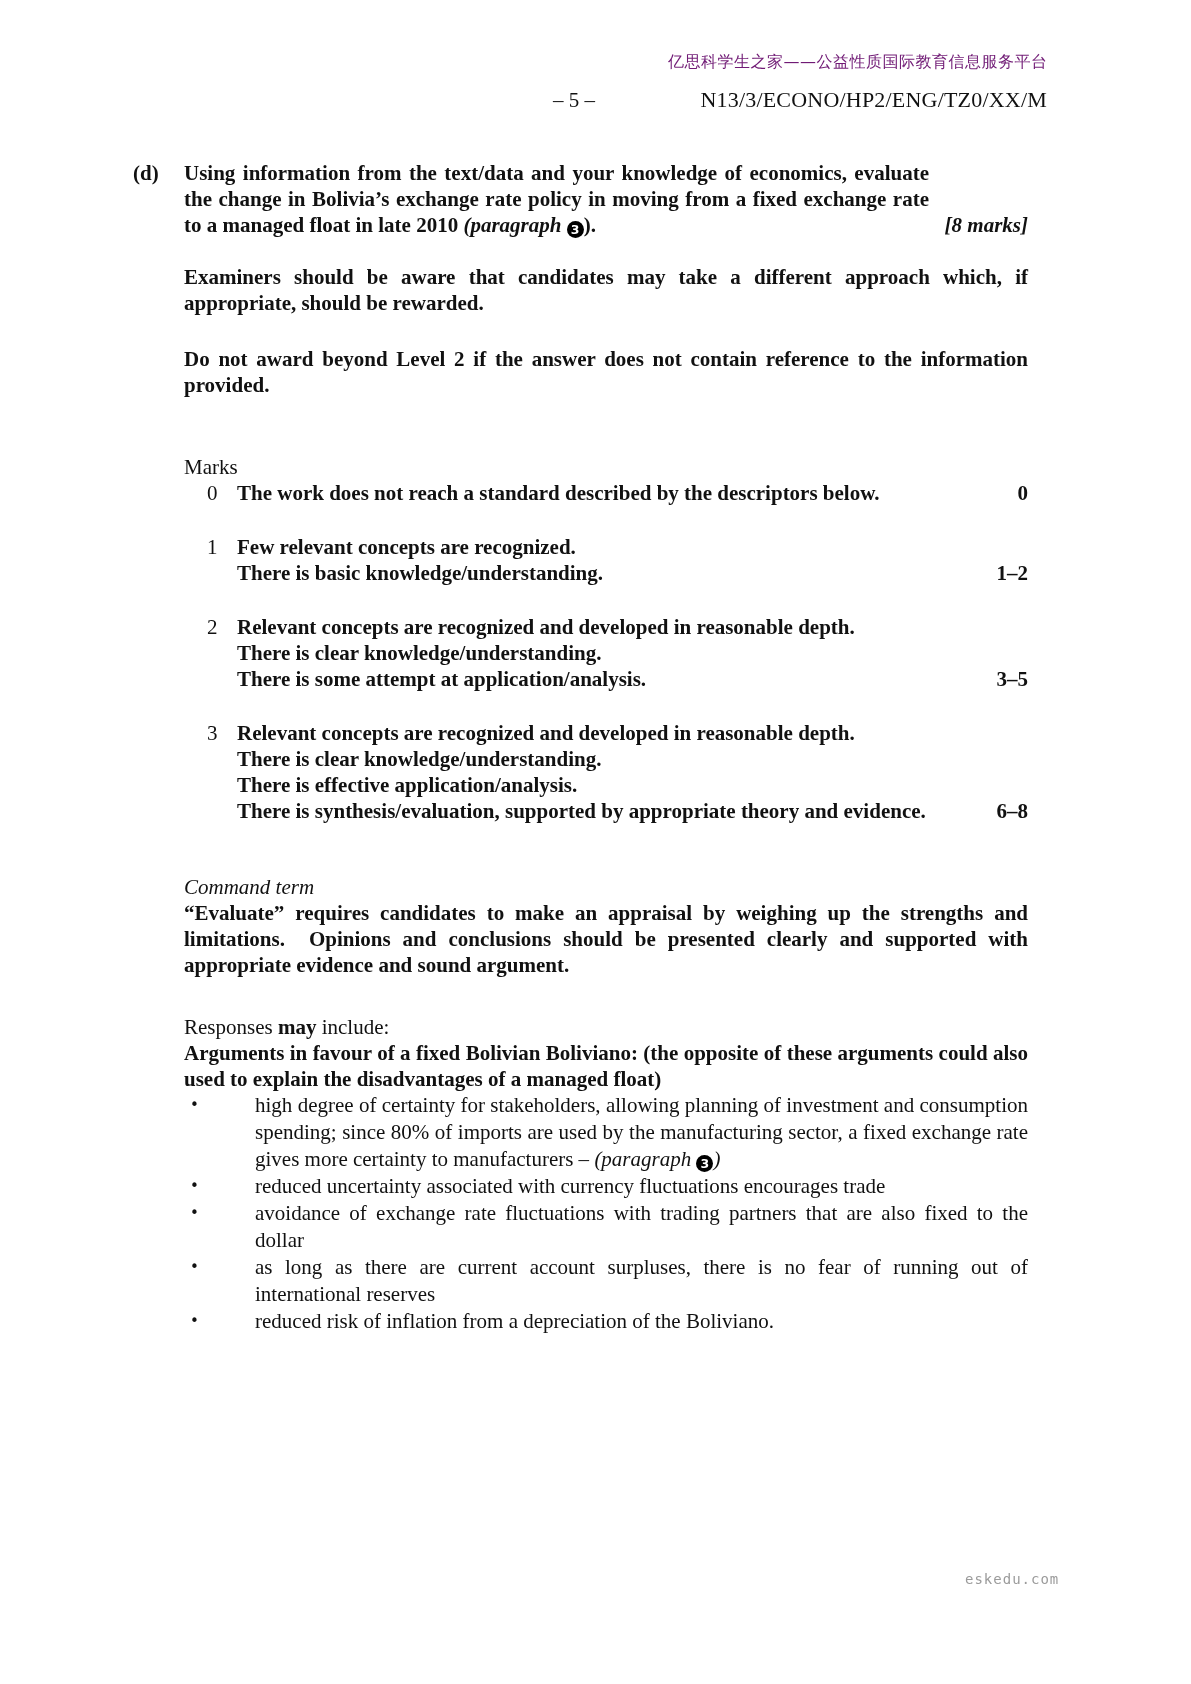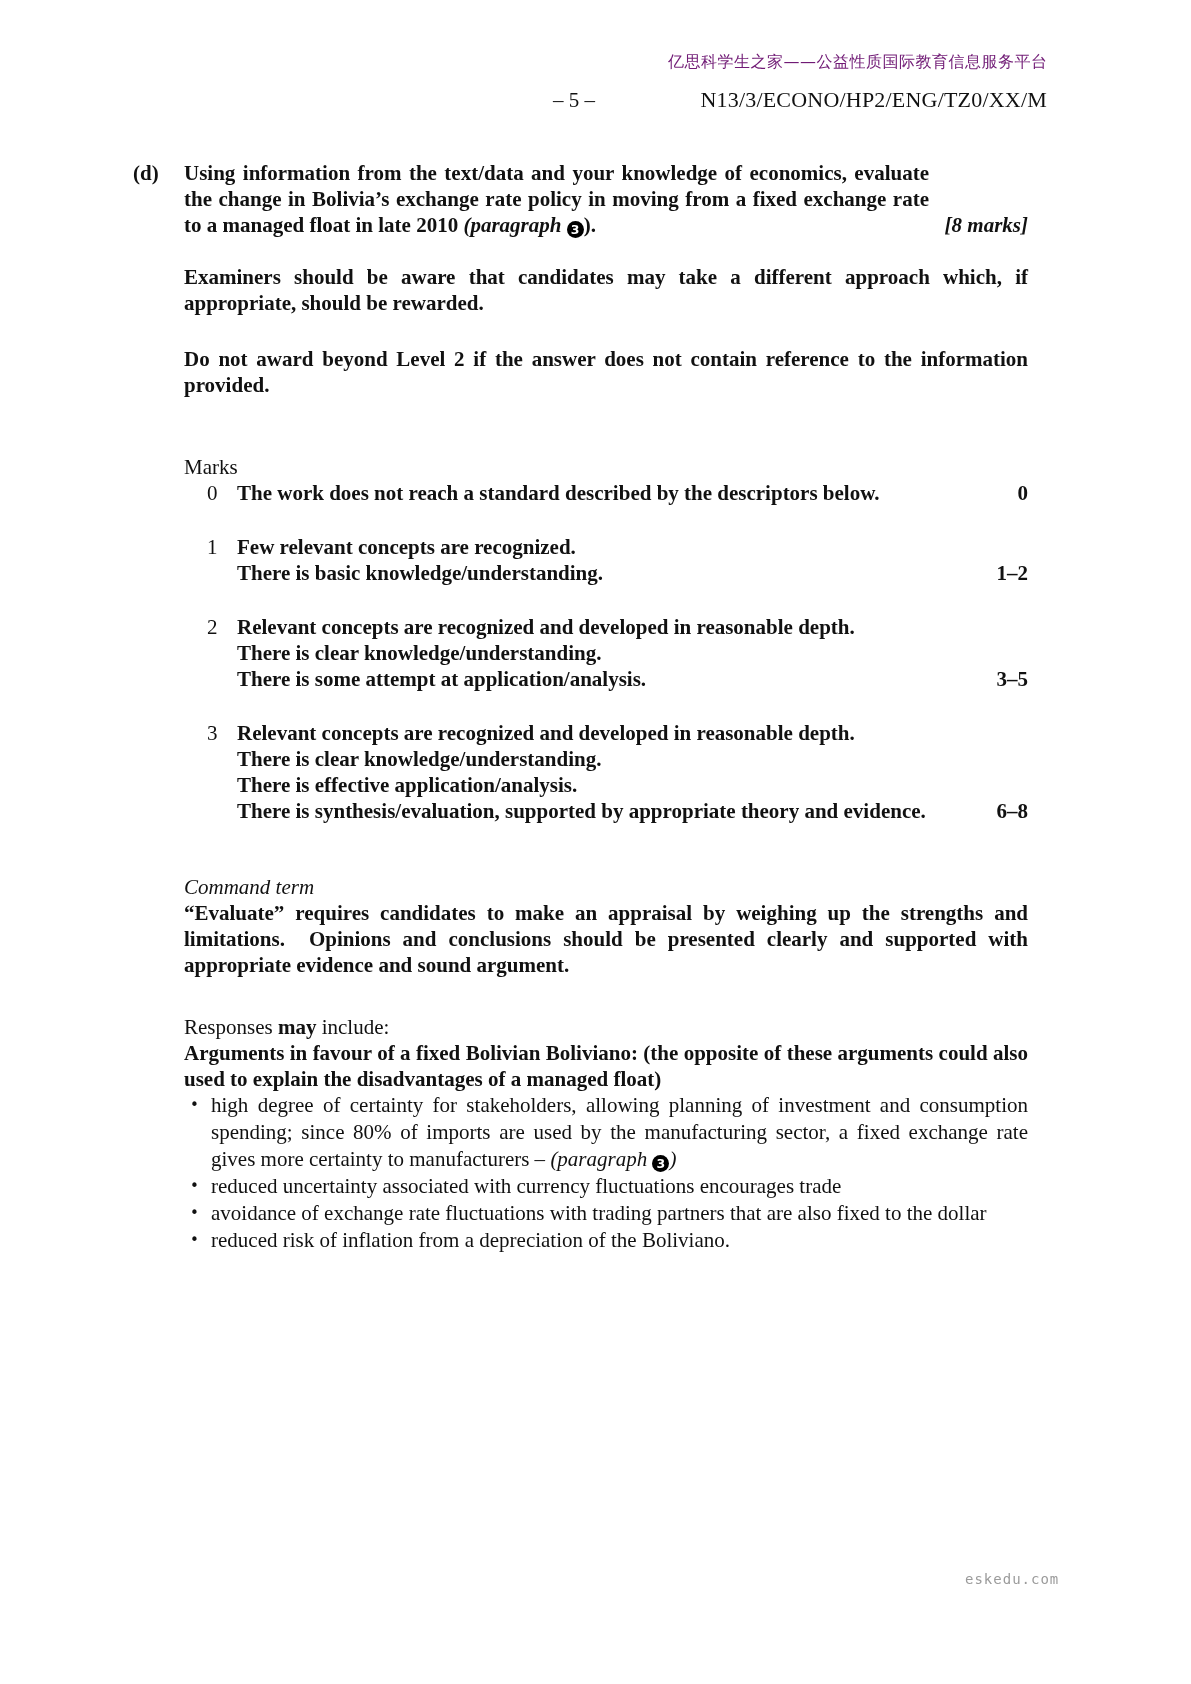--- a/index.html
+++ b/index.html
@@ -61,21 +61,21 @@
   
   .command-heading{margin-left:51px;margin-top:50px;font-style:italic;}
   .command-body{margin-left:51px;width:844px;}
 
   
   .responses-intro{margin-left:51px;margin-top:36px;}
   .bold{font-weight:700;}
   .arguments-lead{margin-left:51px;width:844px;}
 
   .bullet-list{margin:0 0 0 57px;width:838px;line-height:27px;}
-  .bullet-item{display:grid;grid-template-columns:21px 1fr;}
+  .bullet-item{display:grid;grid-template-columns:21px 1fr;gap:44px;}
   .bullet-marker{font-family:"DejaVu Sans", sans-serif;font-size:15px;}
   .bullet-marker::before{content:"\2022";}
   .bullet-text{text-align:justify;}
 </style>
 </head>
 <body>
 
 <div class="page">
 
   <div class="watermark">亿思科学生之家——公益性质国际教育信息服务平台</div>
@@ -154,20 +154,24 @@
         <span class="bullet-marker"></span>
         <span class="bullet-text">reduced uncertainty associated with currency fluctuations encourages trade</span>
       </div>
 
       <div class="bullet-item">
         <span class="bullet-marker"></span>
         <span class="bullet-text">avoidance of exchange rate fluctuations with trading partners that are also fixed to the dollar</span>
       </div>
 
 
+      <div class="bullet-item">
+        <span class="bullet-marker"></span>
+        <span class="bullet-text">as long as there are current account surpluses, there is no fear of running out of international reserves</span>
+      </div>
 
       <div class="bullet-item">
         <span class="bullet-marker"></span>
         <span class="bullet-text">reduced risk of inflation from a depreciation of the Boliviano.</span>
       </div>
 
     </div>
   </div>
 
   <div class="footer-mark">eskedu.com</div>

